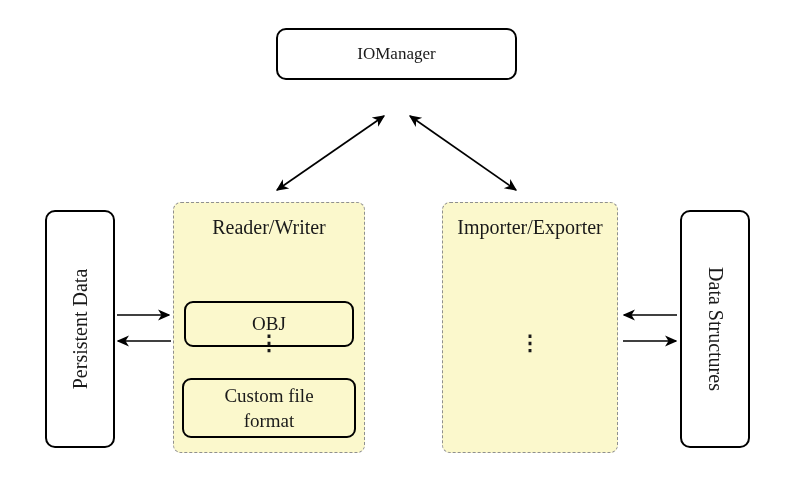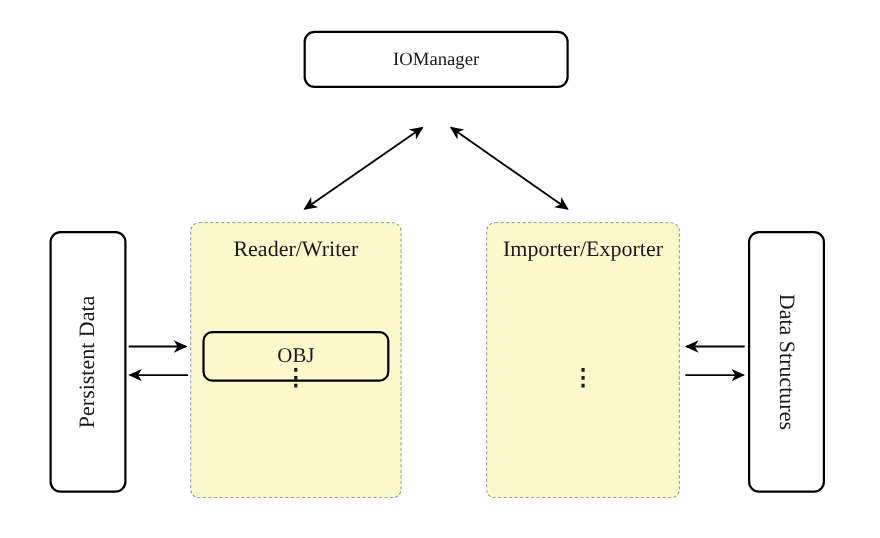--- a/index.html
+++ b/index.html
@@ -99,20 +99,23 @@
   <div class="node node-vertical node-datastruct">
     <span class="vlabel vlabel-down">Data Structures</span>
   </div>
 
   <div class="group group-left">
     <div class="group-title">Reader/Writer</div>
     <div class="inner-node inner-top">
       <span>OBJ</span>
     </div>
     <div class="vdots">⋮</div>
+    <div class="inner-node inner-bottom">
+      <span class="wrap-narrow">Custom file format</span>
+    </div>
   </div>
 
   <div class="group group-right">
     <div class="group-title">Importer/Exporter</div>
     <div class="vdots">⋮</div>
   </div>
 
 </div>
 
 </body></html>

